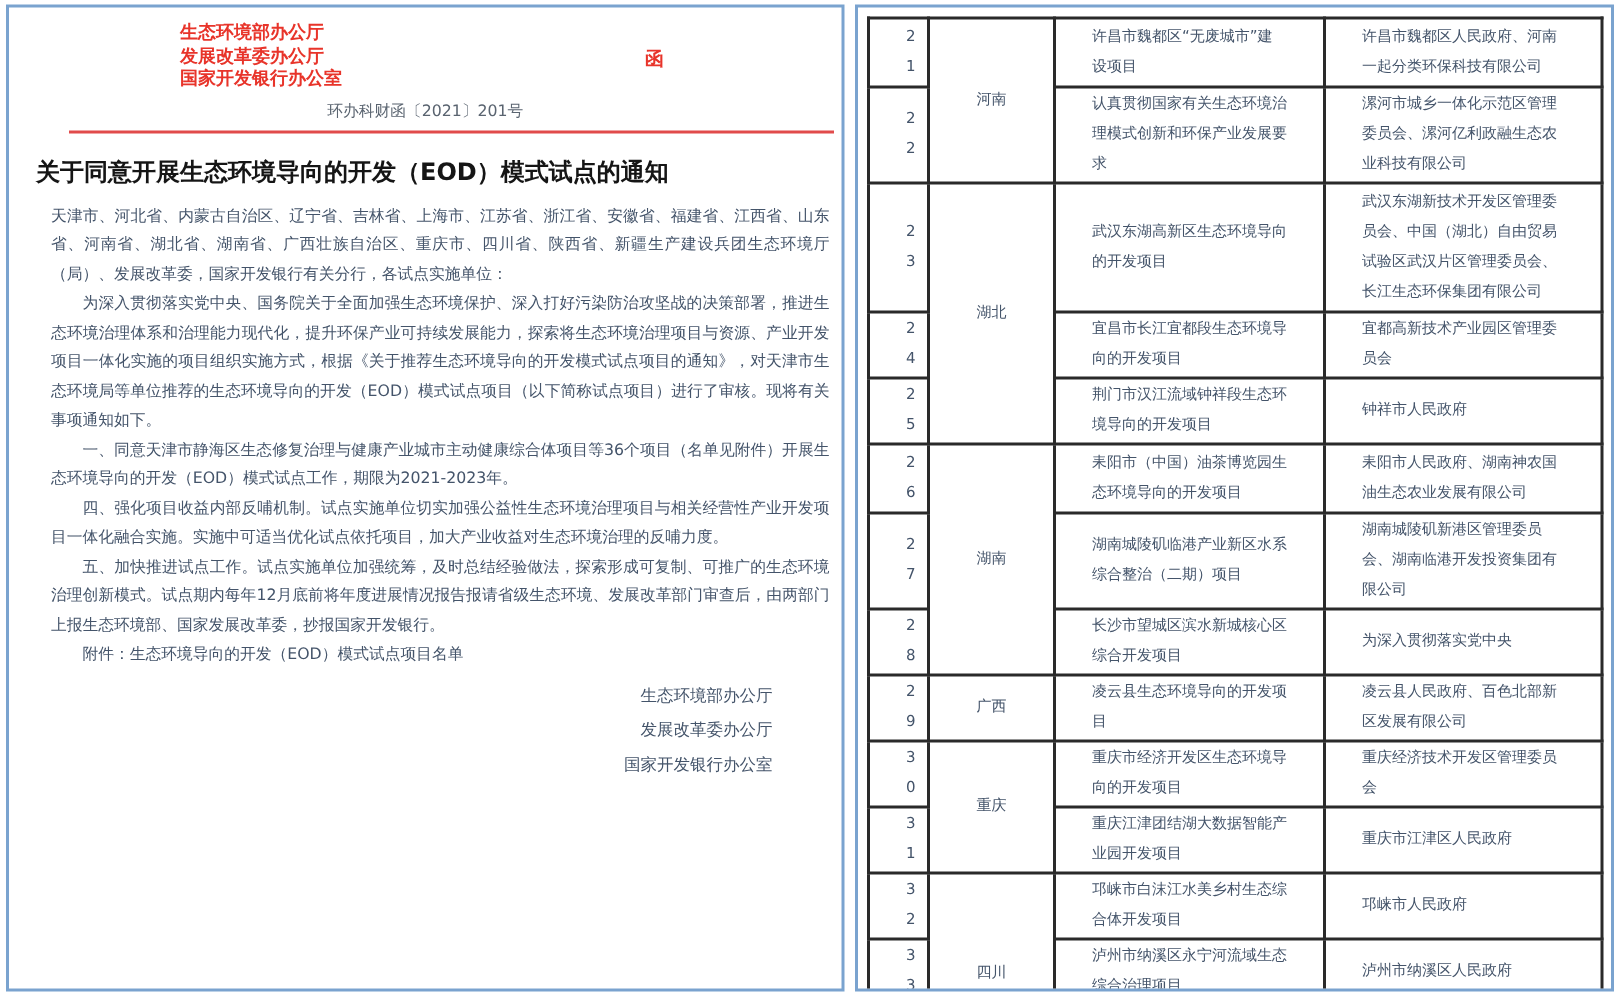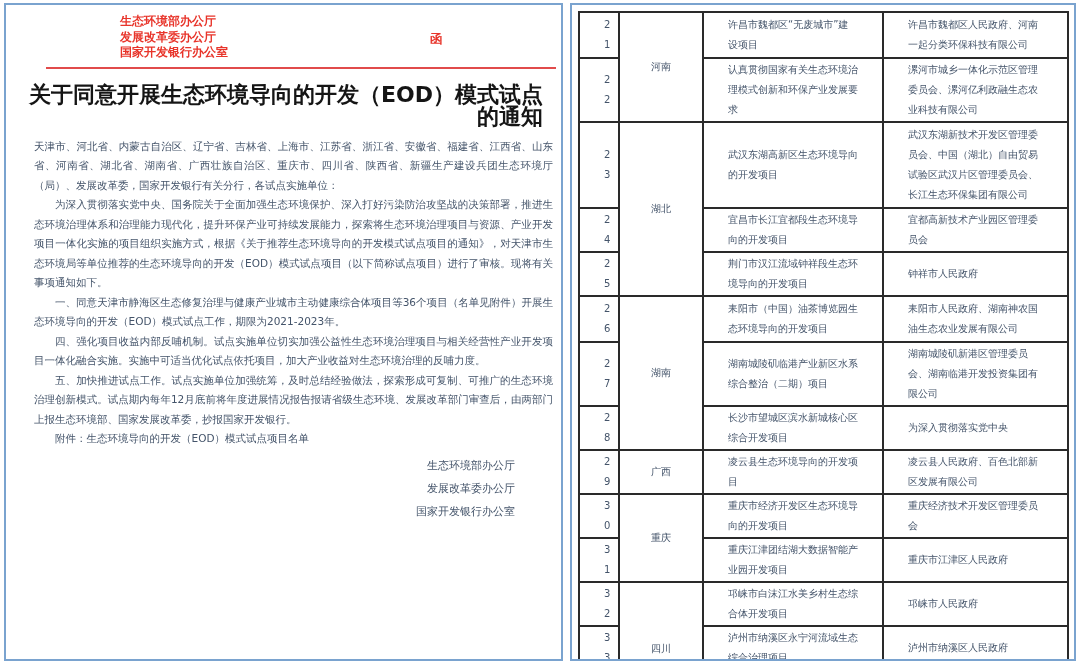--- a/index.html
+++ b/index.html
@@ -9,21 +9,21 @@
 
   
   .panel-left { position:absolute; left:4px; top:3px; width:559px; height:658px;
     border:2px solid #7aa3cf; background:#fff; overflow:hidden; }
   .red-head { margin:9px 0 0 114px; color:#e8342a; font-weight:bold;
     font-size:12px; line-height:15.5px; }
   .letter-mark { position:absolute; left:424px; top:26px; color:#e8342a;
     font-weight:bold; font-size:12.5px; }
   .doc-number { text-align:center; font-size:10.5px; color:#5a6470; margin-top:6px; }
   .red-line { border:none; border-top:2px solid #e14b4b; margin:6px 5px 0 40px; height:0; }
-  .doc-title { text-align:right; font-weight:bold; font-size:22px; color:#151515;
+  .doc-title { text-align:left; font-weight:bold; font-size:16px; color:#151515;
     margin:15px 18px 9px 18px; line-height:22px; }
   .doc-body { margin:2px 8px 0 28px; font-size:10.5px; color:#44546a;
     line-height:19.5px; text-align:justify; }
   .doc-body p { margin:0; }
   .doc-body p.indent { text-indent:2em; }
   .signatures { margin-top:5px; padding-right:46px; text-align:right;
     font-size:11px; color:#44546a; line-height:23px; }
 
   
   .panel-right { position:absolute; left:570px; top:3px; width:506px; height:658px;
@@ -40,20 +40,21 @@
 
 <div class="page">
 
   <div class="panel-left">
     <div class="red-head">
       <div>生态环境部办公厅</div>
       <div>发展改革委办公厅</div>
       <div>国家开发银行办公室</div>
     </div>
     <div class="letter-mark">函</div>
+    <div class="doc-number">环办科财函〔2021〕201号</div>
     <hr class="red-line">
     <div class="doc-title">关于同意开展生态环境导向的开发（EOD）模式试点的通知</div>
 
     <div class="doc-body">
       <p class="salutation">天津市、河北省、内蒙古自治区、辽宁省、吉林省、上海市、江苏省、浙江省、安徽省、福建省、江西省、山东省、河南省、湖北省、湖南省、广西壮族自治区、重庆市、四川省、陕西省、新疆生产建设兵团生态环境厅（局）、发展改革委，国家开发银行有关分行，各试点实施单位：</p>
       <p class="indent">为深入贯彻落实党中央、国务院关于全面加强生态环境保护、深入打好污染防治攻坚战的决策部署，推进生态环境治理体系和治理能力现代化，提升环保产业可持续发展能力，探索将生态环境治理项目与资源、产业开发项目一体化实施的项目组织实施方式，根据《关于推荐生态环境导向的开发模式试点项目的通知》，对天津市生态环境局等单位推荐的生态环境导向的开发（EOD）模式试点项目（以下简称试点项目）进行了审核。现将有关事项通知如下。</p>
       <p class="indent">一、同意天津市静海区生态修复治理与健康产业城市主动健康综合体项目等36个项目（名单见附件）开展生态环境导向的开发（EOD）模式试点工作，期限为2021-2023年。</p>
       <p class="indent">四、强化项目收益内部反哺机制。试点实施单位切实加强公益性生态环境治理项目与相关经营性产业开发项目一体化融合实施。实施中可适当优化试点依托项目，加大产业收益对生态环境治理的反哺力度。</p>
       <p class="indent">五、加快推进试点工作。试点实施单位加强统筹，及时总结经验做法，探索形成可复制、可推广的生态环境治理创新模式。试点期内每年12月底前将年度进展情况报告报请省级生态环境、发展改革部门审查后，由两部门上报生态环境部、国家发展改革委，抄报国家开发银行。</p>
       <p class="indent">附件：生态环境导向的开发（EOD）模式试点项目名单</p>

